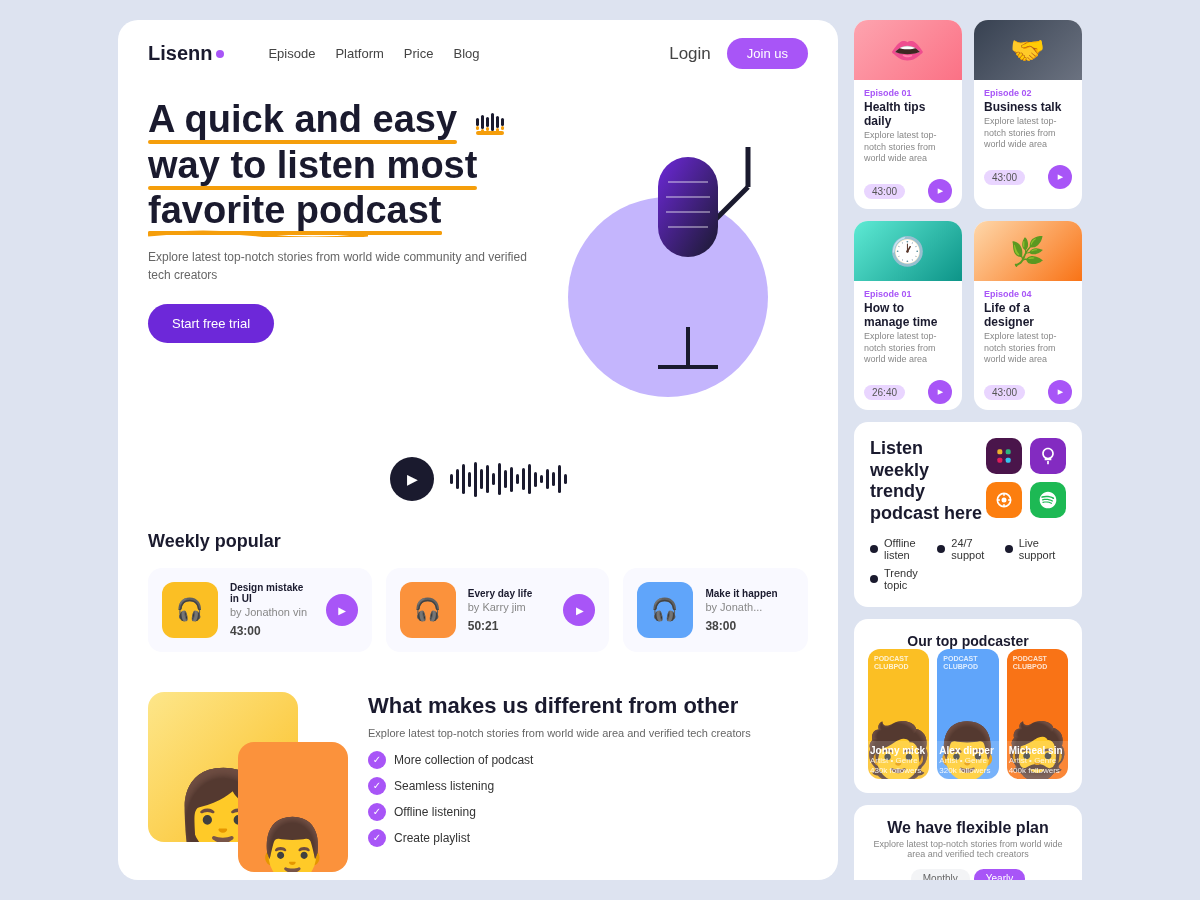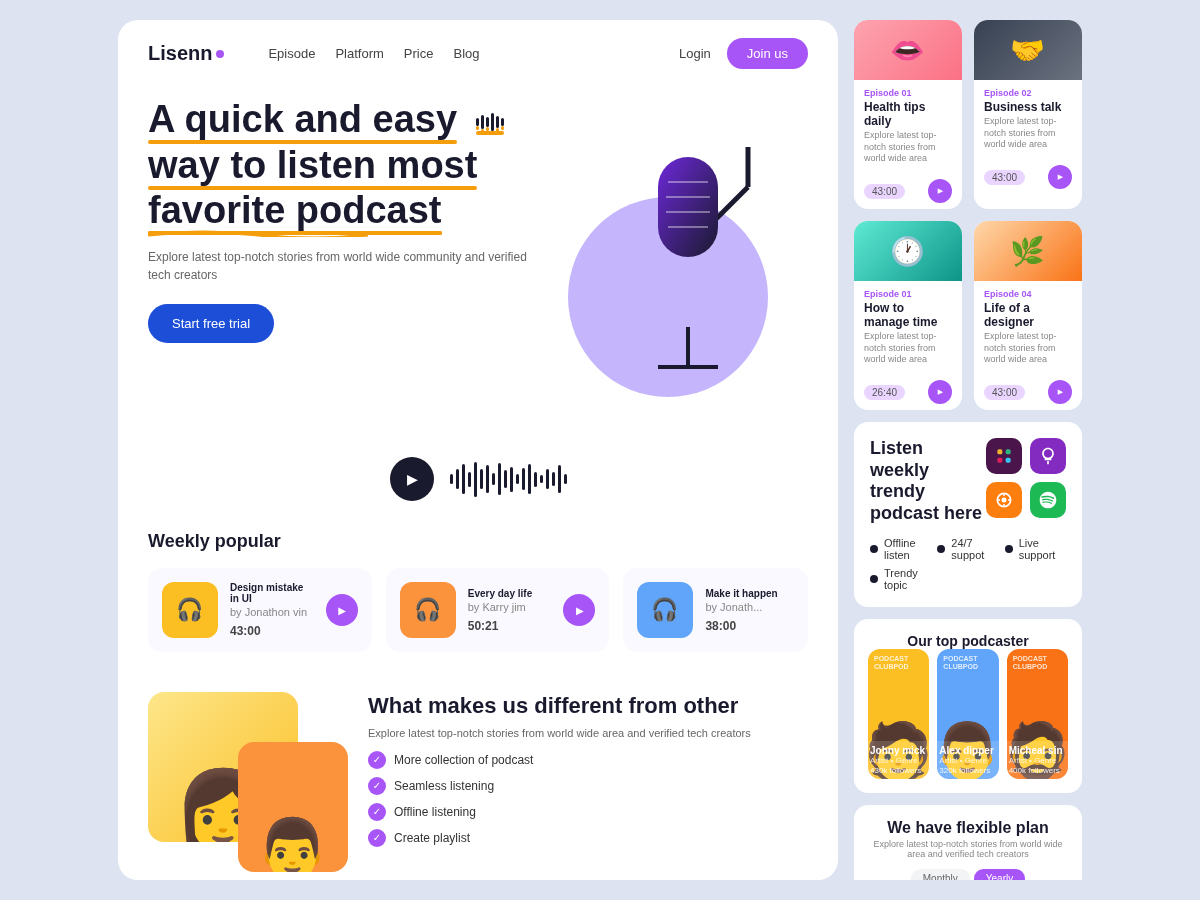--- a/index.html
+++ b/index.html
@@ -67,21 +67,21 @@
       cursor: pointer;
       text-decoration: none;
     }
     .nav-right {
       margin-left: auto;
       display: flex;
       align-items: center;
       gap: 16px;
     }
     .btn-login {
-      font-size: 13px;
+      font-size: 17px;
       color: #444;
       background: none;
       border: none;
       cursor: pointer;
     }
     .btn-join {
       font-size: 13px;
       background: #a855f7;
       color: #fff;
       border: none;
@@ -134,21 +134,21 @@
       border-radius: 2px;
     }
     .hero-subtitle {
       font-size: 12px;
       color: #666;
       margin-top: 14px;
       line-height: 1.5;
     }
     .btn-trial {
       margin-top: 20px;
-      background: #1d4ed8;
+      background: #6d28d9;
       color: #fff;
       border: none;
       border-radius: 20px;
       padding: 12px 24px;
       font-size: 13px;
       cursor: pointer;
     }
 
     
     .mic-container {

